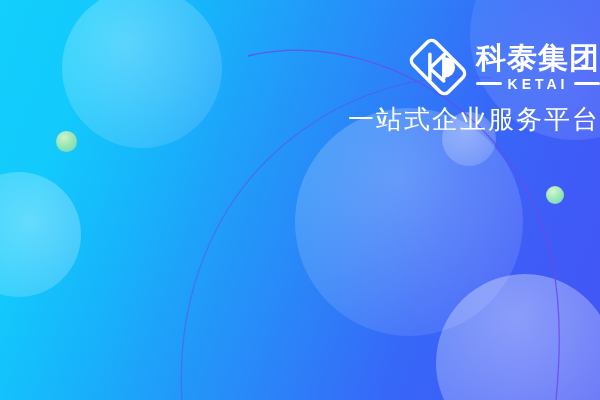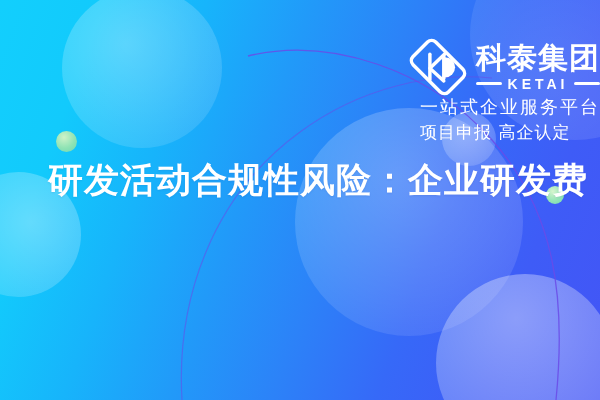--- a/index.html
+++ b/index.html
@@ -161,26 +161,27 @@
     margin-right: 26px;
     border-radius: 1px;
   }
   .slogan {
     display: flex;
     flex-direction: column;
     justify-content: center;
   }
   .slogan-main {
     font-family: "DejaVu Sans", "Liberation Sans", sans-serif;
-    font-size: 18px;
+    font-size: 26px;
     font-weight: 400;
     color: #ffffff;
     letter-spacing: 2px;
     line-height: 1.18;
     white-space: nowrap;
+    margin-top: 8px;
   }
   .slogan-sub {
     font-family: "DejaVu Sans", "Liberation Sans", sans-serif;
     font-size: 17px;
     font-weight: 400;
     color: #ffffff;
     letter-spacing: 1px;
     line-height: 1.25;
     margin-top: 5px;
     white-space: nowrap;
@@ -241,23 +242,21 @@
           <span class="logo-en">KETAI</span>
           <span class="logo-en-dash"></span>
         </div>
       </div>
     </div>
 
     <div class="divider"></div>
 
     <div class="slogan">
       <div class="slogan-main">一站式企业服务平台</div>
-      <div class="slogan-sub">项目申报 高企认定</div>
     </div>
   </div>
 
   <div class="blob blob-green-2"></div>
 
   <div class="title-block">
-    <div class="title-line">研发活动合规性风险：企业研发费</div>
   </div>
 
 </div>
 
 </body></html>

